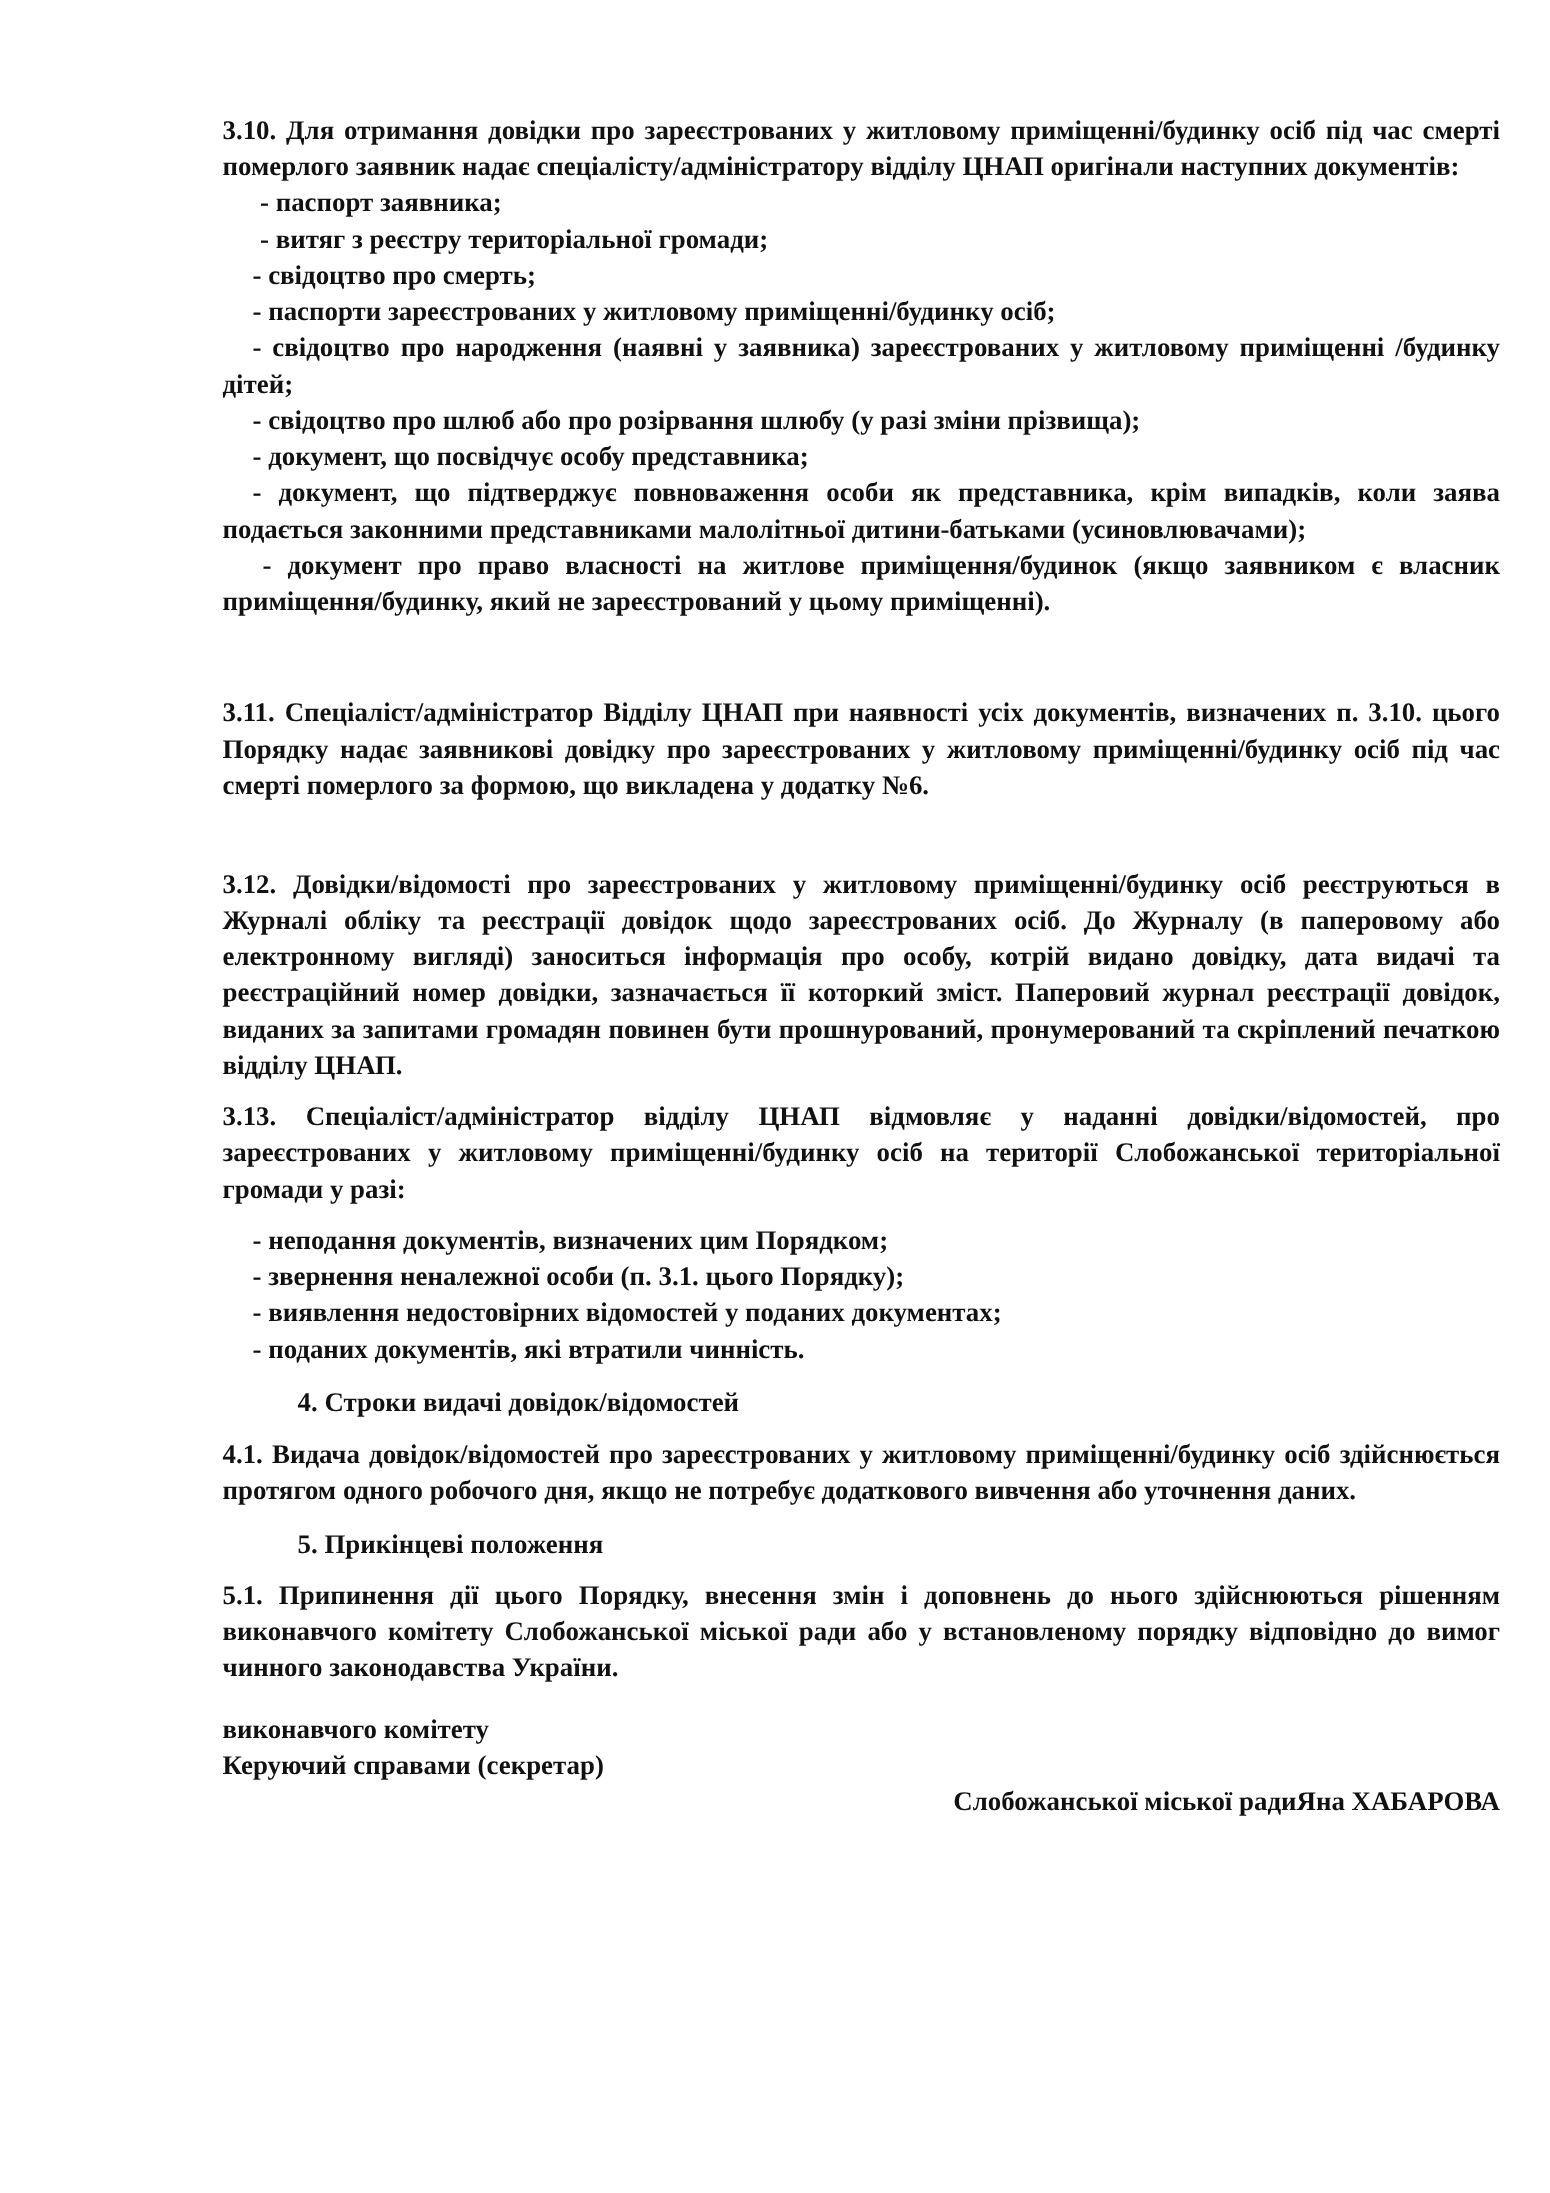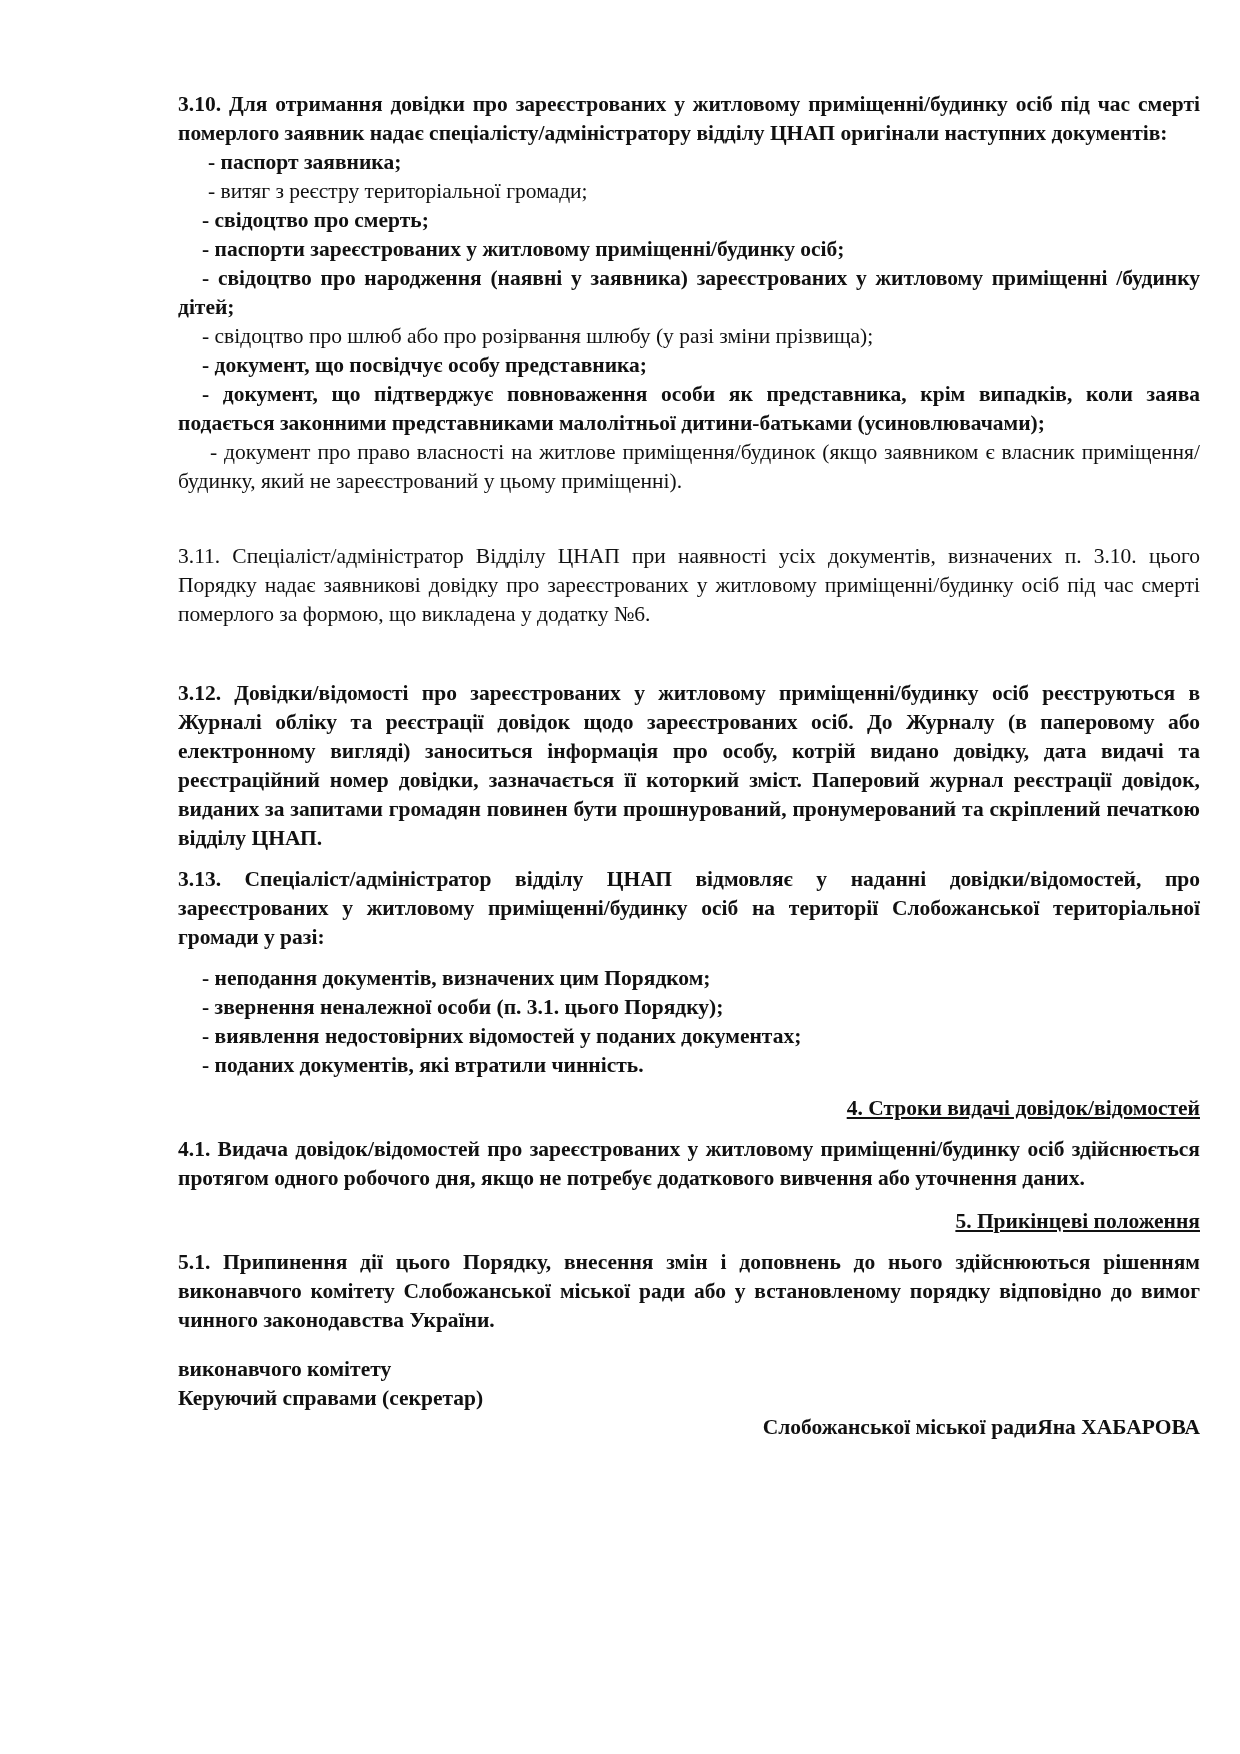--- a/index.html
+++ b/index.html
@@ -21,34 +21,33 @@
       position: absolute;
       left: 178px;
       top: 90px;
       width: 1022px;
     }
     .para {
       margin: 0;
       text-align: justify;
     }
     .b { font-weight: bold; }
-    .r { font-weight: normal; }
+    .r { font-weight: bold; }
     .li {
       margin: 0;
       text-align: justify;
     }
     .ind1 { padding-left: 30px; }
     .ind2 { padding-left: 24px; }
     .hang { text-indent: 24px; }
     .heading {
       margin: 0;
-      text-align: right;
+      text-align: left;
       font-weight: bold;
       padding-left: 60px;
-      text-decoration: underline;
     }
     .sig {
       display: flex;
       justify-content: flex-end;
       font-weight: bold;
     }
   </style>
 </head>
 <body>
 
@@ -61,21 +60,21 @@
     <p class="li r ind1">- витяг з реєстру територіальної громади;</p>
     <p class="li b ind2">- свідоцтво про смерть;</p>
     <p class="li b ind2">- паспорти зареєстрованих у житловому приміщенні/будинку осіб;</p>
     <p class="li b hang">- свідоцтво про народження (наявні у заявника) зареєстрованих у житловому приміщенні /будинку дітей;</p>
     <p class="li r ind2">- свідоцтво про шлюб або про розірвання шлюбу (у разі зміни прізвища);</p>
     <p class="li b ind2">- документ, що посвідчує особу представника;</p>
     <p class="li b hang">- документ, що підтверджує повноваження особи як представника, крім випадків, коли заява подається законними представниками малолітньої дитини-батьками (усиновлювачами);</p>
     <p class="li r hang" style="text-indent:32px">- документ про право власності на житлове приміщення/будинок (якщо заявником є власник приміщення/будинку, який не зареєстрований у цьому приміщенні).</p>
   </div>
 
-  <p class="para r" style="margin-top:46px">3.11. Спеціаліст/адміністратор Відділу ЦНАП при наявності усіх документів, визначених п. 3.10. цього Порядку надає заявникові довідку про зареєстрованих у  житловому приміщенні/будинку осіб під час смерті померлого за формою, що викладена у додатку №6.</p>
+  <p class="para r" style="margin-top:60px">3.11. Спеціаліст/адміністратор Відділу ЦНАП при наявності усіх документів, визначених п. 3.10. цього Порядку надає заявникові довідку про зареєстрованих у  житловому приміщенні/будинку осіб під час смерті померлого за формою, що викладена у додатку №6.</p>
 
   <p class="para b" style="margin-top:50px">3.12. Довідки/відомості про зареєстрованих у житловому приміщенні/будинку осіб реєструються в Журналі обліку та реєстрації довідок щодо зареєстрованих осіб. До Журналу (в паперовому або електронному вигляді) заноситься інформація про особу, котрій видано довідку, дата видачі та реєстраційний номер довідки, зазначається її которкий зміст. Паперовий журнал реєстрації довідок, виданих за запитами громадян повинен бути прошнурований, пронумерований та скріплений печаткою відділу ЦНАП.</p>
 
   <p class="para b" style="margin-top:12px">3.13. Спеціаліст/адміністратор відділу ЦНАП відмовляє у наданні довідки/відомостей, про зареєстрованих у житловому приміщенні/будинку осіб на території Слобожанської територіальної громади у разі:</p>
 
   <div style="margin-top:12px">
     <p class="li b ind2"> - неподання документів, визначених цим Порядком;</p>
     <p class="li b ind2">- звернення неналежної особи (п. 3.1. цього Порядку);</p>
     <p class="li b ind2">-  виявлення недостовірних відомостей у поданих документах;</p>
     <p class="li b ind2">-  поданих документів, які втратили чинність.</p>

